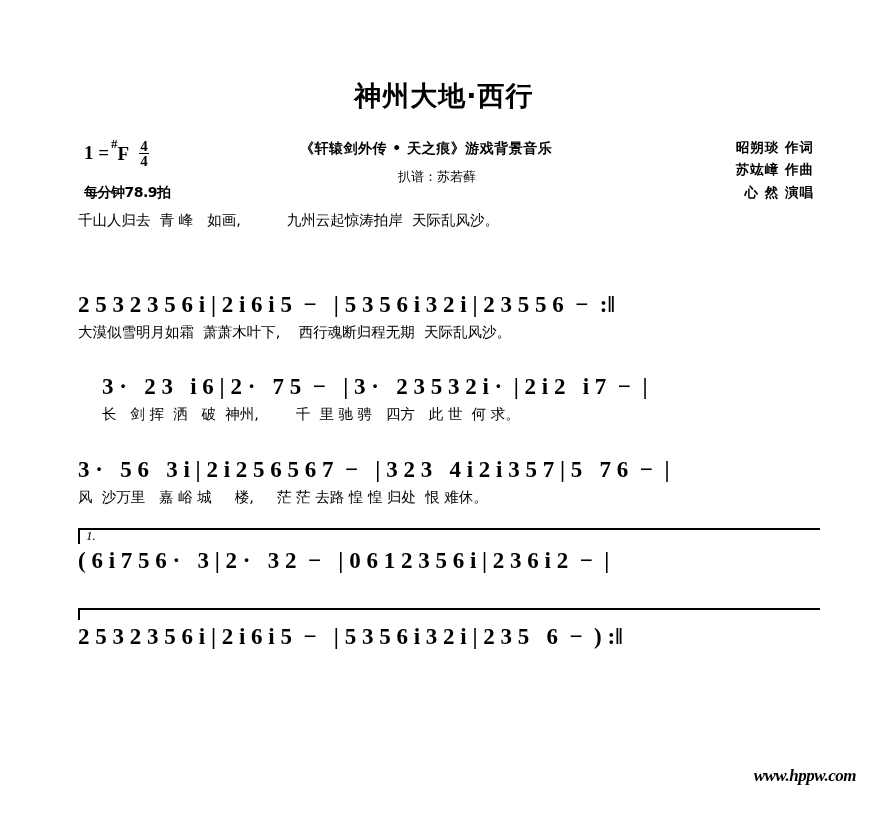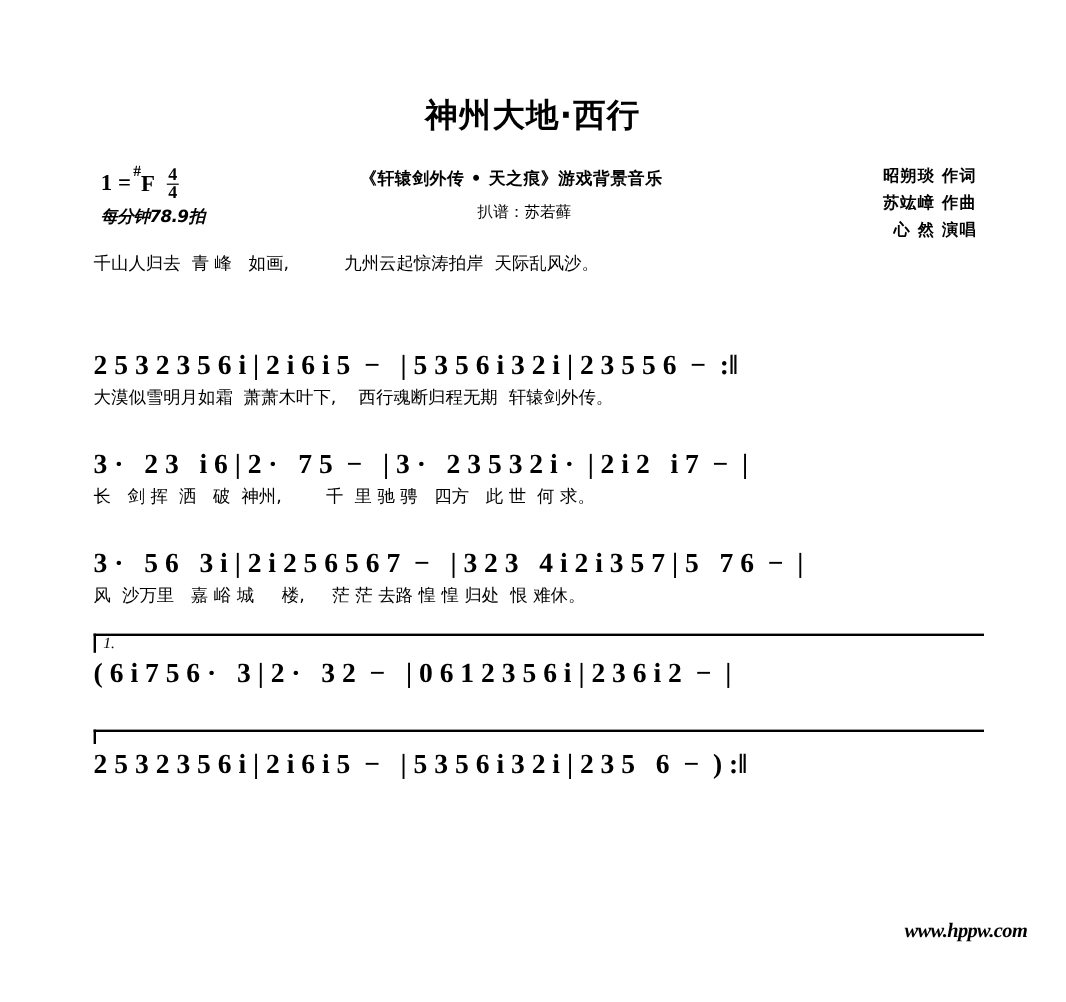--- a/index.html
+++ b/index.html
@@ -68,25 +68,24 @@
     display: block;
     border-bottom: 1.6px solid #000;
     padding: 0 1px;
   }
   .meter .den {
     display: block;
     padding: 0 1px;
   }
   .tempo {
     font-size: 14px;
-    margin-top: 4px;
+    margin-top: 16px;
     font-family: "DejaVu Sans", sans-serif;
     font-weight: bold;
     letter-spacing: -0.5px;
-    font-style: italic;
   }
 
   .source {
     position: absolute;
     left: 300px;
     top: 140px;
     font-size: 14px;
     font-family: "DejaVu Sans", sans-serif;
     font-weight: bold;
     letter-spacing: 0.5px;
@@ -189,24 +188,24 @@
     <div>苏竑嶂 作曲</div>
     <div>心 然 演唱</div>
   </div>
 
   <div class="system" style="top:208px;">
     <div class="lyrics">千山人归去  青 峰   如画,          九州云起惊涛拍岸  天际乱风沙。</div>
   </div>
 
   <div class="system" style="top:290px;">
     <div class="notes">2 5 3 2 3 5 6 i | 2 i 6 i 5  −   | 5 3 5 6 i 3 2 i | 2 3 5 5 6  −  :‖</div>
-    <div class="lyrics">大漠似雪明月如霜  萧萧木叶下,    西行魂断归程无期  轩辕剑外传。</div>
-  </div>
-
-  <div class="system" style="top:372px;">
+    <div class="lyrics">大漠似雪明月如霜  萧萧木叶下,    西行魂断归程无期  天际乱风沙。</div>
+  </div>
+
+  <div class="system" style="top:372px;margin-left:24px;">
     <div class="notes">3 ·   2 3   i 6 | 2 ·   7 5  −   | 3 ·   2 3 5 3 2 i ·  | 2 i 2   i 7  −  |</div>
     <div class="lyrics">长   剑 挥  洒   破  神州,        千  里 驰 骋   四方   此 世  何 求。</div>
   </div>
 
   <div class="system" style="top:455px;">
     <div class="notes">3 ·   5 6   3 i | 2 i 2 5 6 5 6 7  −   | 3 2 3   4 i 2 i 3 5 7 | 5   7 6  −  |</div>
     <div class="lyrics">风  沙万里   嘉 峪 城     楼,     茫 茫 去路 惶 惶 归处  恨 难休。</div>
   </div>
 
   <div class="volta" style="left:78px; top:528px; width:740px;"></div>

